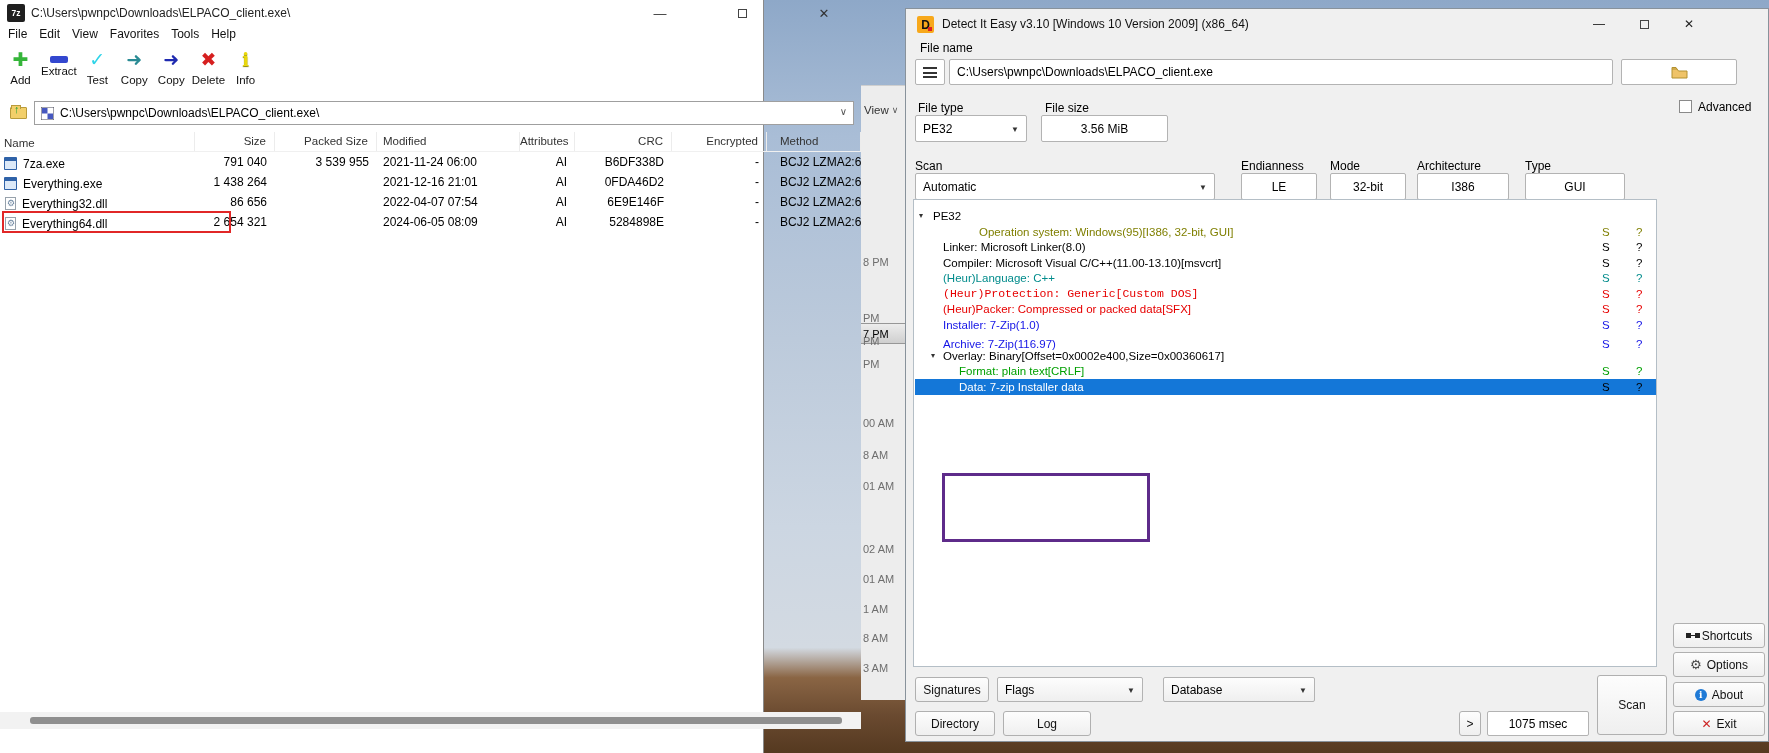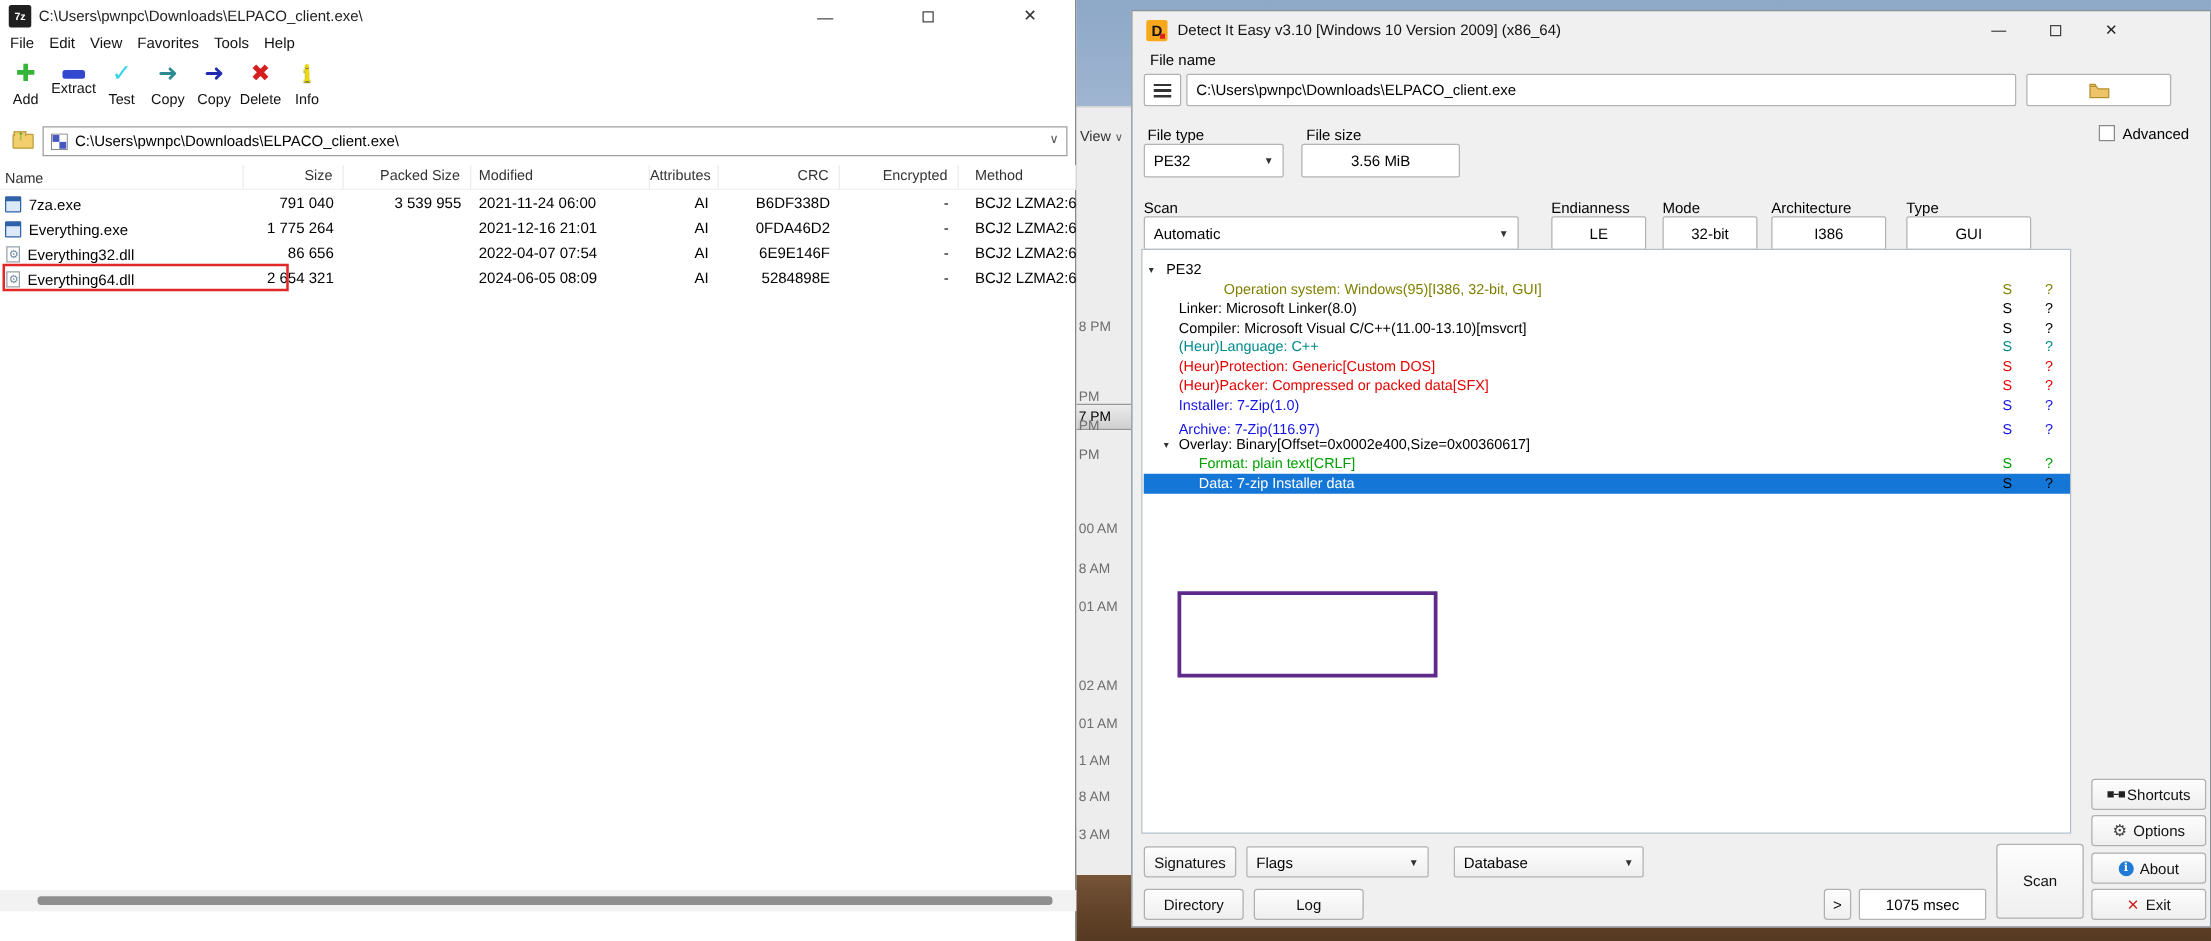--- a/index.html
+++ b/index.html
@@ -5,21 +5,21 @@
   *{margin:0;padding:0;box-sizing:border-box}
   html,body{width:1769px;height:753px;overflow:hidden;font-family:"Liberation Sans","DejaVu Sans",sans-serif}
   body{position:relative;background:linear-gradient(180deg,#8ea8c8 0%,#a9bdd6 18%,#bccadb 45%,#ccd6e2 70%,#d3dae2 86%,#8a6544 90%,#6a4a30 95%,#553920 100%)}
   
   #strip{position:absolute;left:861px;top:85px;width:45px;height:615px;background:#ededed;overflow:hidden;border-top:1px solid #cfcfcf}
   .strip-view{position:absolute;left:3px;top:18px;font-size:11.5px;color:#333;display:flex;gap:3px;white-space:nowrap}
   .vchev{font-size:9px;color:#555;margin-top:1px}
   .time{position:absolute;left:2px;font-size:11px;color:#6e6e6e;white-space:nowrap}
   .time-sel{position:absolute;left:0;width:45px;height:21px;background:linear-gradient(#ececec,#cfcfcf);border-top:1px solid #979797;border-bottom:1px solid #979797;color:#000;font-size:11px;display:flex;align-items:center;padding-left:2px;white-space:nowrap}
   
-  #zwin{position:absolute;left:0;top:0;width:861px;height:753px;background:#fff;border-right:1px solid #8a8a8a}
+  #zwin{position:absolute;left:0;top:0;width:764px;height:753px;background:#fff;border-right:1px solid #8a8a8a}
   .z-titlebar{position:absolute;left:0;top:0;width:100%;height:26px;background:#fff}
   .z-icon{position:absolute;left:7px;top:4px;width:18px;height:18px;background:#1f1f1f;color:#fff;font-size:8.5px;font-weight:bold;display:flex;align-items:center;justify-content:center;border-radius:2px}
   .z-title{position:absolute;left:31px;top:6px;font-size:12px;color:#222;white-space:nowrap}
   .cap{position:absolute;top:0;width:36px;height:26px;display:flex;align-items:center;justify-content:center;font-size:13px;color:#333}
   #z-min{left:642px}#z-max{left:724px}#z-close{left:806px}
   .capbox{width:9px;height:9px;border:1px solid #444;display:inline-block}
   .z-menubar{position:absolute;left:2px;top:27px;height:17px;display:flex;font-size:12px;color:#111}
   .z-menu-item{padding:0 6px}
   .z-toolbar{position:absolute;left:2px;top:45px;height:52px;display:flex}
   .z-tb-item{min-width:37px;display:flex;flex-direction:column;align-items:center;padding:2px 2px 0}
@@ -215,21 +215,21 @@
         <div class="cr">AI</div>
         <div class="cr">B6DF338D</div>
         <div class="cr">-</div>
         <div class="cl-meth">BCJ2 LZMA2:6.</div>
       </div>
       <div class="z-row z-grid">
         <div class="cl-name">
           <span class="fic fic-exe"></span>
           <span>Everything.exe</span>
         </div>
-        <div class="cr">1 775 264</div>
+        <div class="cr">1 438 264</div>
         <div class="cr"></div>
         <div class="cl-mod">2021-12-16 21:01</div>
         <div class="cr">AI</div>
         <div class="cr">0FDA46D2</div>
         <div class="cr">-</div>
         <div class="cl-meth">BCJ2 LZMA2:6.</div>
       </div>
       <div class="z-row z-grid">
         <div class="cl-name">
           <span class="fic fic-dll"></span>
@@ -337,21 +337,21 @@
           <span class="t-text" style="left: 28px; color: rgb(0, 0, 0);">Compiler: Microsoft Visual C/C++(11.00-13.10)[msvcrt]</span>
           <span class="t-s" style="color: rgb(0, 0, 0);">S</span>
           <span class="t-q" style="color: rgb(0, 0, 0);">?</span>
         </div>
         <div class="trow" style="top: 70px;">
           <span class="t-text" style="left: 28px; color: rgb(0, 139, 139);">(Heur)Language: C++</span>
           <span class="t-s" style="color: rgb(0, 139, 139);">S</span>
           <span class="t-q" style="color: rgb(0, 139, 139);">?</span>
         </div>
         <div class="trow" style="top: 85.5px;">
-          <span class="t-text" style="left: 28px; color: rgb(230, 0, 0);">(Heur)Protection: Generic[Custom DOS]</span>
+          <span class="t-text" style="left: 28px; color: rgb(230, 0, 0); font-family: Liberation Mono, monospace;">(Heur)Protection: Generic[Custom DOS]</span>
           <span class="t-s" style="color: rgb(230, 0, 0);">S</span>
           <span class="t-q" style="color: rgb(230, 0, 0);">?</span>
         </div>
         <div class="trow" style="top: 101px;">
           <span class="t-text" style="left: 28px; color: rgb(230, 0, 0);">(Heur)Packer: Compressed or packed data[SFX]</span>
           <span class="t-s" style="color: rgb(230, 0, 0);">S</span>
           <span class="t-q" style="color: rgb(230, 0, 0);">?</span>
         </div>
         <div class="trow" style="top: 116.5px;">
           <span class="t-text" style="left: 28px; color: rgb(20, 20, 230);">Installer: 7-Zip(1.0)</span>

